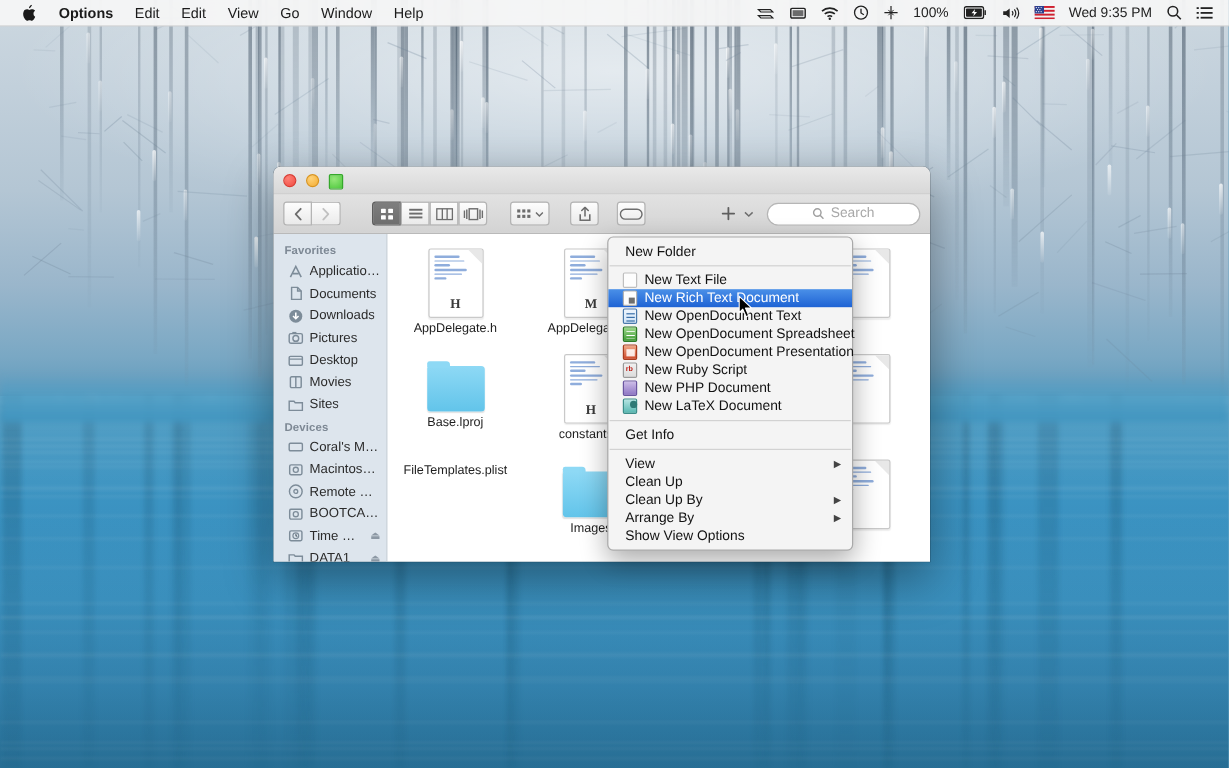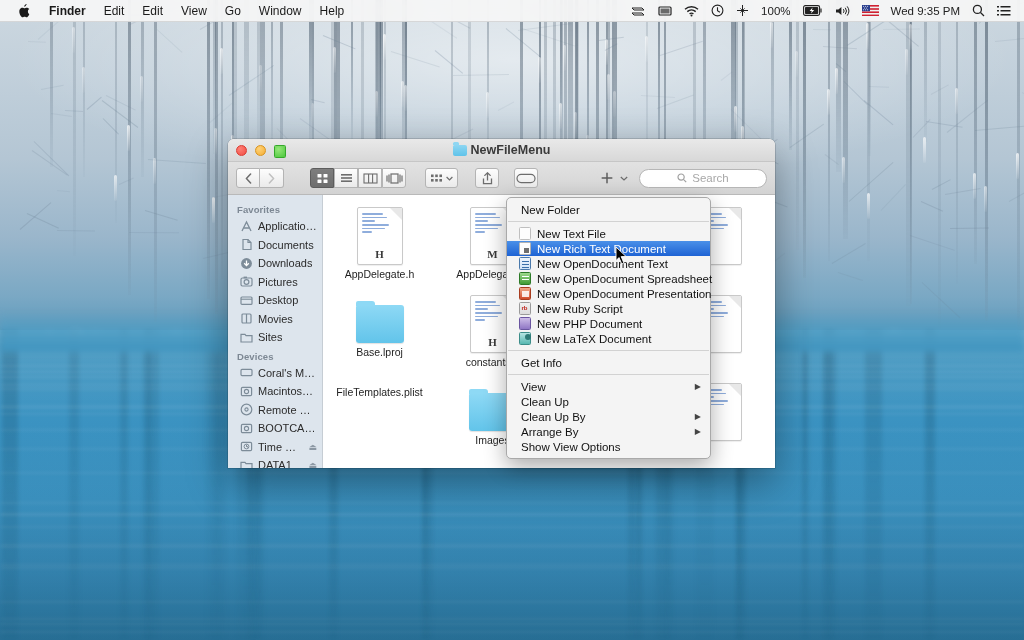--- a/index.html
+++ b/index.html
@@ -592,21 +592,21 @@
   <div class="horizon-blend"></div>
 </div>
 
 <div id="menubar">
   <div class="mb-left">
     <div class="mb-item apple">
       <svg width="12" height="14" viewBox="0 0 12 14" aria-hidden="true">
         <path d="M8.2 1.1C8.6.6 8.9 0 8.8 0c-.6 0-1.4.4-1.9 1-.4.5-.8 1.2-.7 1.8.7.1 1.5-.4 2-1.7zM9.9 7.4c0-1.6 1.3-2.4 1.4-2.4-.8-1.1-1.9-1.3-2.3-1.3-1-.1-2 .6-2.5.6-.5 0-1.3-.6-2.1-.6-1.1 0-2.1.6-2.6 1.6-1.1 1.9-.3 4.8.8 6.4.5.8 1.2 1.6 2 1.6.8 0 1.1-.5 2-.5.9 0 1.2.5 2 .5.8 0 1.4-.8 1.9-1.6.6-.9.8-1.8.8-1.8s-1.4-.6-1.4-2.5z" fill="#1a1a1a"></path>
       </svg>
     </div>
-    <div class="mb-item bold">Finder</div>
+    <div class="mb-item bold">Options</div>
     <div class="mb-item">Edit</div>
     <div class="mb-item">Edit</div>
     <div class="mb-item">View</div>
     <div class="mb-item">Go</div>
     <div class="mb-item">Window</div>
     <div class="mb-item">Help</div>
   </div>
 
   <div class="mb-right">
     <div class="mb-stat">
@@ -699,24 +699,20 @@
   </div>
 </div>
 
 <div id="finder">
 
   <div class="fw-titlebar">
     <div class="lights">
       <div class="light r"></div>
       <div class="light y"></div>
       <div class="light g"></div>
-    </div>
-    <div class="fw-title">
-      <span class="title-folder"></span>
-      <span>NewFileMenu</span>
     </div>
   </div>
 
   <div class="fw-toolbar">
     <div class="tb-group">
       <div class="tb-btn">
         <svg width="7" height="11" viewBox="0 0 7 11">
             <path d="M5.6 1L1.4 5.5 5.6 10" fill="none" stroke="currentColor" stroke-width="1.5" stroke-linecap="round" stroke-linejoin="round"></path>
           </svg>
       </div>

